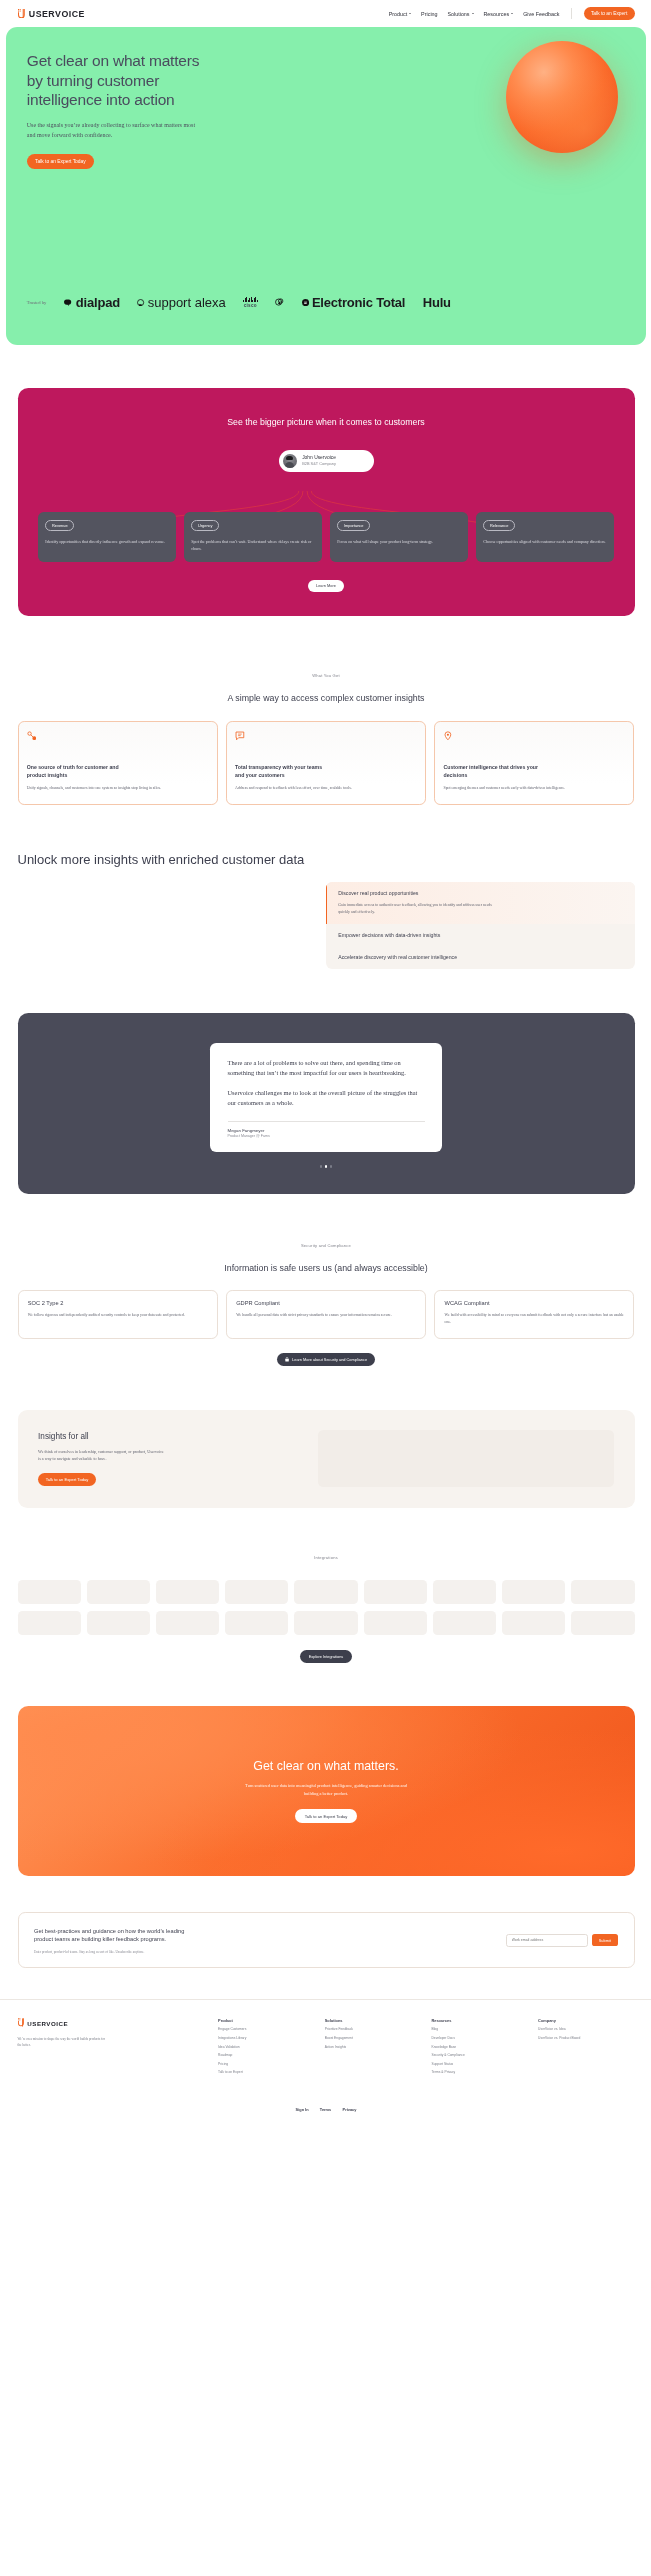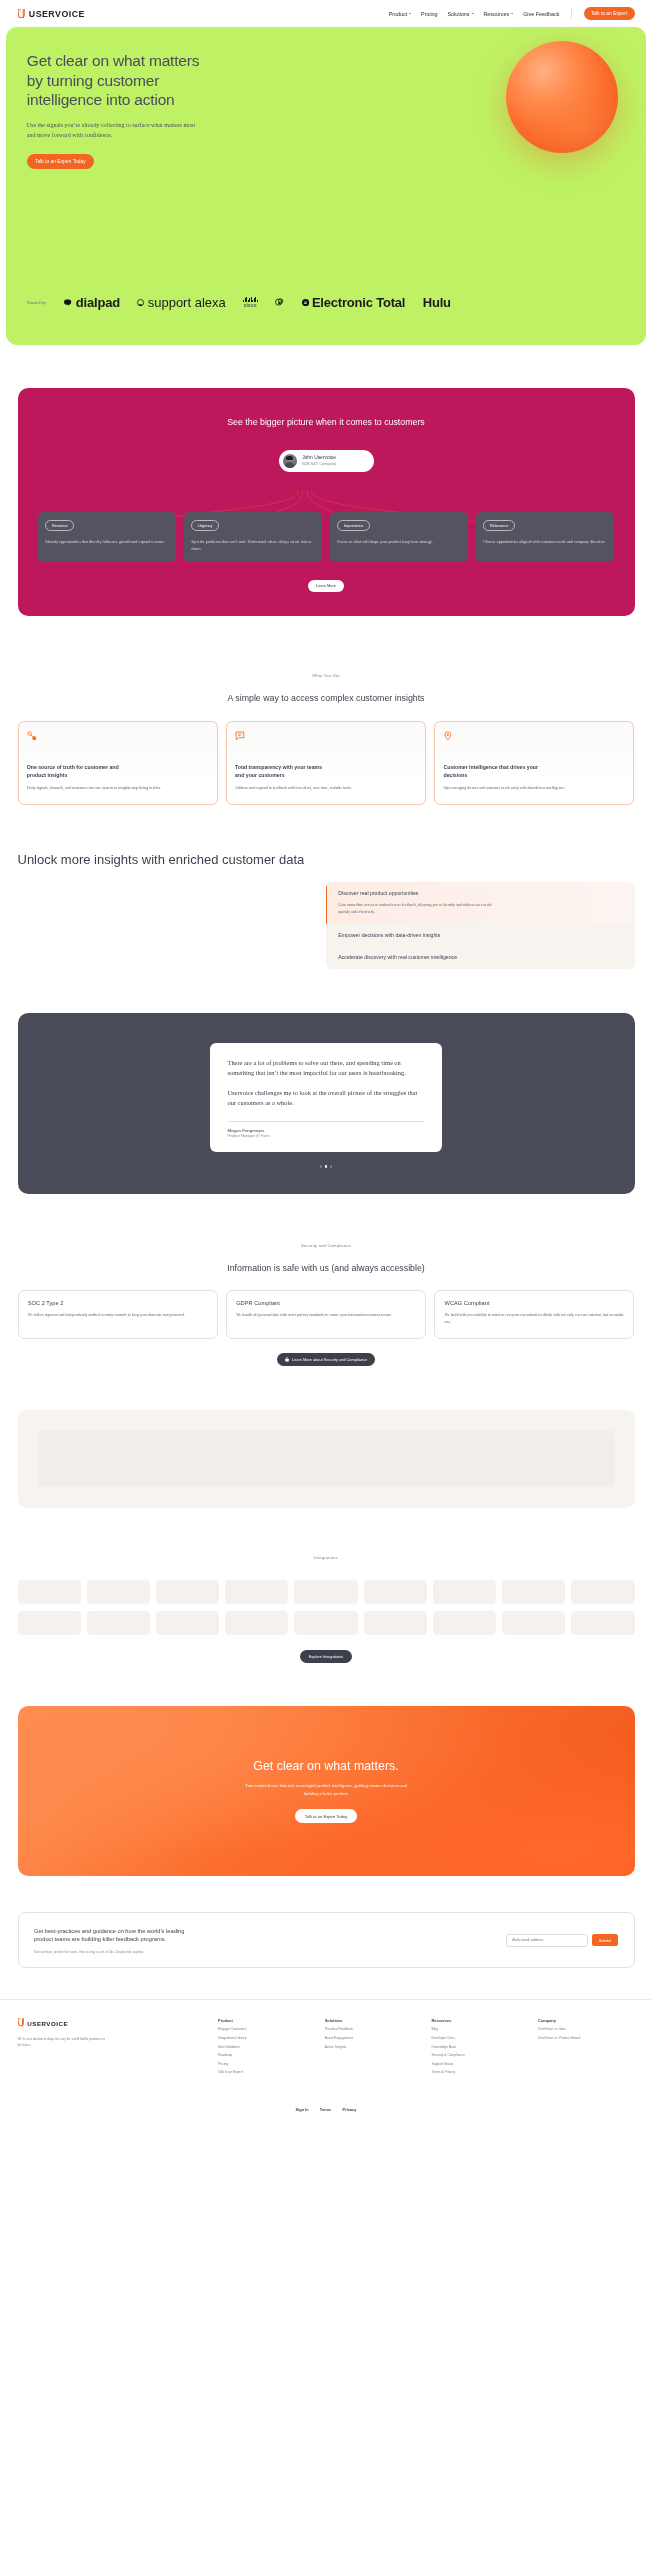--- a/index.html
+++ b/index.html
@@ -10,21 +10,21 @@
   .logo{display:flex;align-items:center;gap:3.6px;}
   .logo-mark{width:7.7px;height:9.8px;position:relative;}
   .logo-mark svg{display:block;}
   .logo-word{font-size:8.8px;font-weight:bold;letter-spacing:0.5px;color:#23242b;}
   .nav-right{margin-left:auto;display:flex;align-items:center;gap:9.8px;}
   .nav-link{font-size:5.4px;color:#2f3039;display:flex;align-items:center;gap:2.1px;cursor:pointer;white-space:nowrap;}
   .caret{width:0;height:0;border-left:1.5px solid transparent;border-right:1.5px solid transparent;border-top:1.9px solid #2f3039;display:inline-block;}
   .nav-div{width:0.5px;height:10.3px;background:#e2e0dc;margin:0 2.1px;}
   .btn-orange{background:#F26522;color:#fff;border-radius:515px;font-size:4.9px;padding:3.6px 7.2px;border:none;cursor:pointer;white-space:nowrap;}
   
-  .hero{margin:0 6.2px;background:#bef264;border-radius:11.3px;padding:24px 20.6px 0 20.6px;position:relative;overflow:hidden;height:318px;}
+  .hero{margin:0 6.2px;background:#86efac;border-radius:11.3px;padding:24px 20.6px 0 20.6px;position:relative;overflow:hidden;height:318px;}
   .hero-h1{font-size:15.5px;line-height:1.27;font-weight:400;color:#4a4c5e;letter-spacing:-0.2px;max-width:175px;}
   .hero-sub{font-family:"Liberation Serif",serif;font-size:6px;line-height:1.65;color:#4d4f5e;max-width:170px;margin-top:11.3px;}
   .hero-cta{margin-top:13.4px;font-size:4.9px;padding:4.6px 8.2px;}
   .hero-orb{position:absolute;right:28px;top:14.4px;width:112px;height:112px;border-radius:50%;
     background:radial-gradient(circle at 34% 28%,#ffb184 0%,#ff8a4d 28%,#fb6a2a 55%,#f0541c 78%,#e8470f 100%);
     box-shadow:0 9.3px 31px rgba(240,84,28,.35);}
   .hero-orb:after{content:"";position:absolute;inset:0;border-radius:50%;
     background:radial-gradient(circle at 70% 78%,rgba(255,140,70,.55),rgba(255,255,255,0) 60%);}
   
   .trusted{position:absolute;left:0;right:0;bottom:35px;display:flex;align-items:center;gap:17.5px;padding:0 20.6px;}
@@ -348,21 +348,21 @@
   </div>
   <div class="dots">
     <span class="dot"></span>
     <span class="dot on"></span>
     <span class="dot"></span>
   </div>
 </section>
 
 <section class="sec">
   <div class="eyebrow">Security and Compliance</div>
-  <h2 class="h2">Information is safe with us (and always accessible)</h2>
+  <h2 class="h2">Information is safe users us (and always accessible)</h2>
   <div class="sec-cards">
     <div class="scard">
       <div class="scard-h">SOC 2 Type 2</div>
       <p class="scard-p">We follow rigorous and independently audited security controls to keep your data safe and protected.</p>
     </div>
     <div class="scard">
       <div class="scard-h">GDPR Compliant</div>
       <p class="scard-p">We handle all personal data with strict privacy standards to ensure your information remains secure.</p>
     </div>
     <div class="scard">
@@ -373,20 +373,25 @@
   <button class="sec-cta">
     <svg width="4.1" height="4.6" viewBox="0 0 8 9">
         <rect x="0.6" y="3.6" width="6.8" height="5" rx="1" fill="#fff"></rect>
         <path d="M2.2 3.6V2.4a1.8 1.8 0 0 1 3.6 0v1.2" fill="none" stroke="#fff" stroke-width="1"></path>
       </svg>
     <span>Learn More about Security and Compliance</span>
   </button>
 </section>
 
 <section class="ifa">
+  <div class="ifa-left">
+    <h2 class="ifa-h">Insights for all</h2>
+    <p class="ifa-p">We think of ourselves in leadership, customer support, or product, Uservoice is a way to navigate and valuable to have.</p>
+    <button class="btn-orange ifa-btn">Talk to an Expert Today</button>
+  </div>
   <div class="ifa-right"></div>
 </section>
 
 <section class="intg">
   <div class="eyebrow">Integrations</div>
   <div class="grid-logos">
     <div class="gl"></div>
       <div class="gl"></div>
     <div class="gl"></div>
       <div class="gl"></div>

